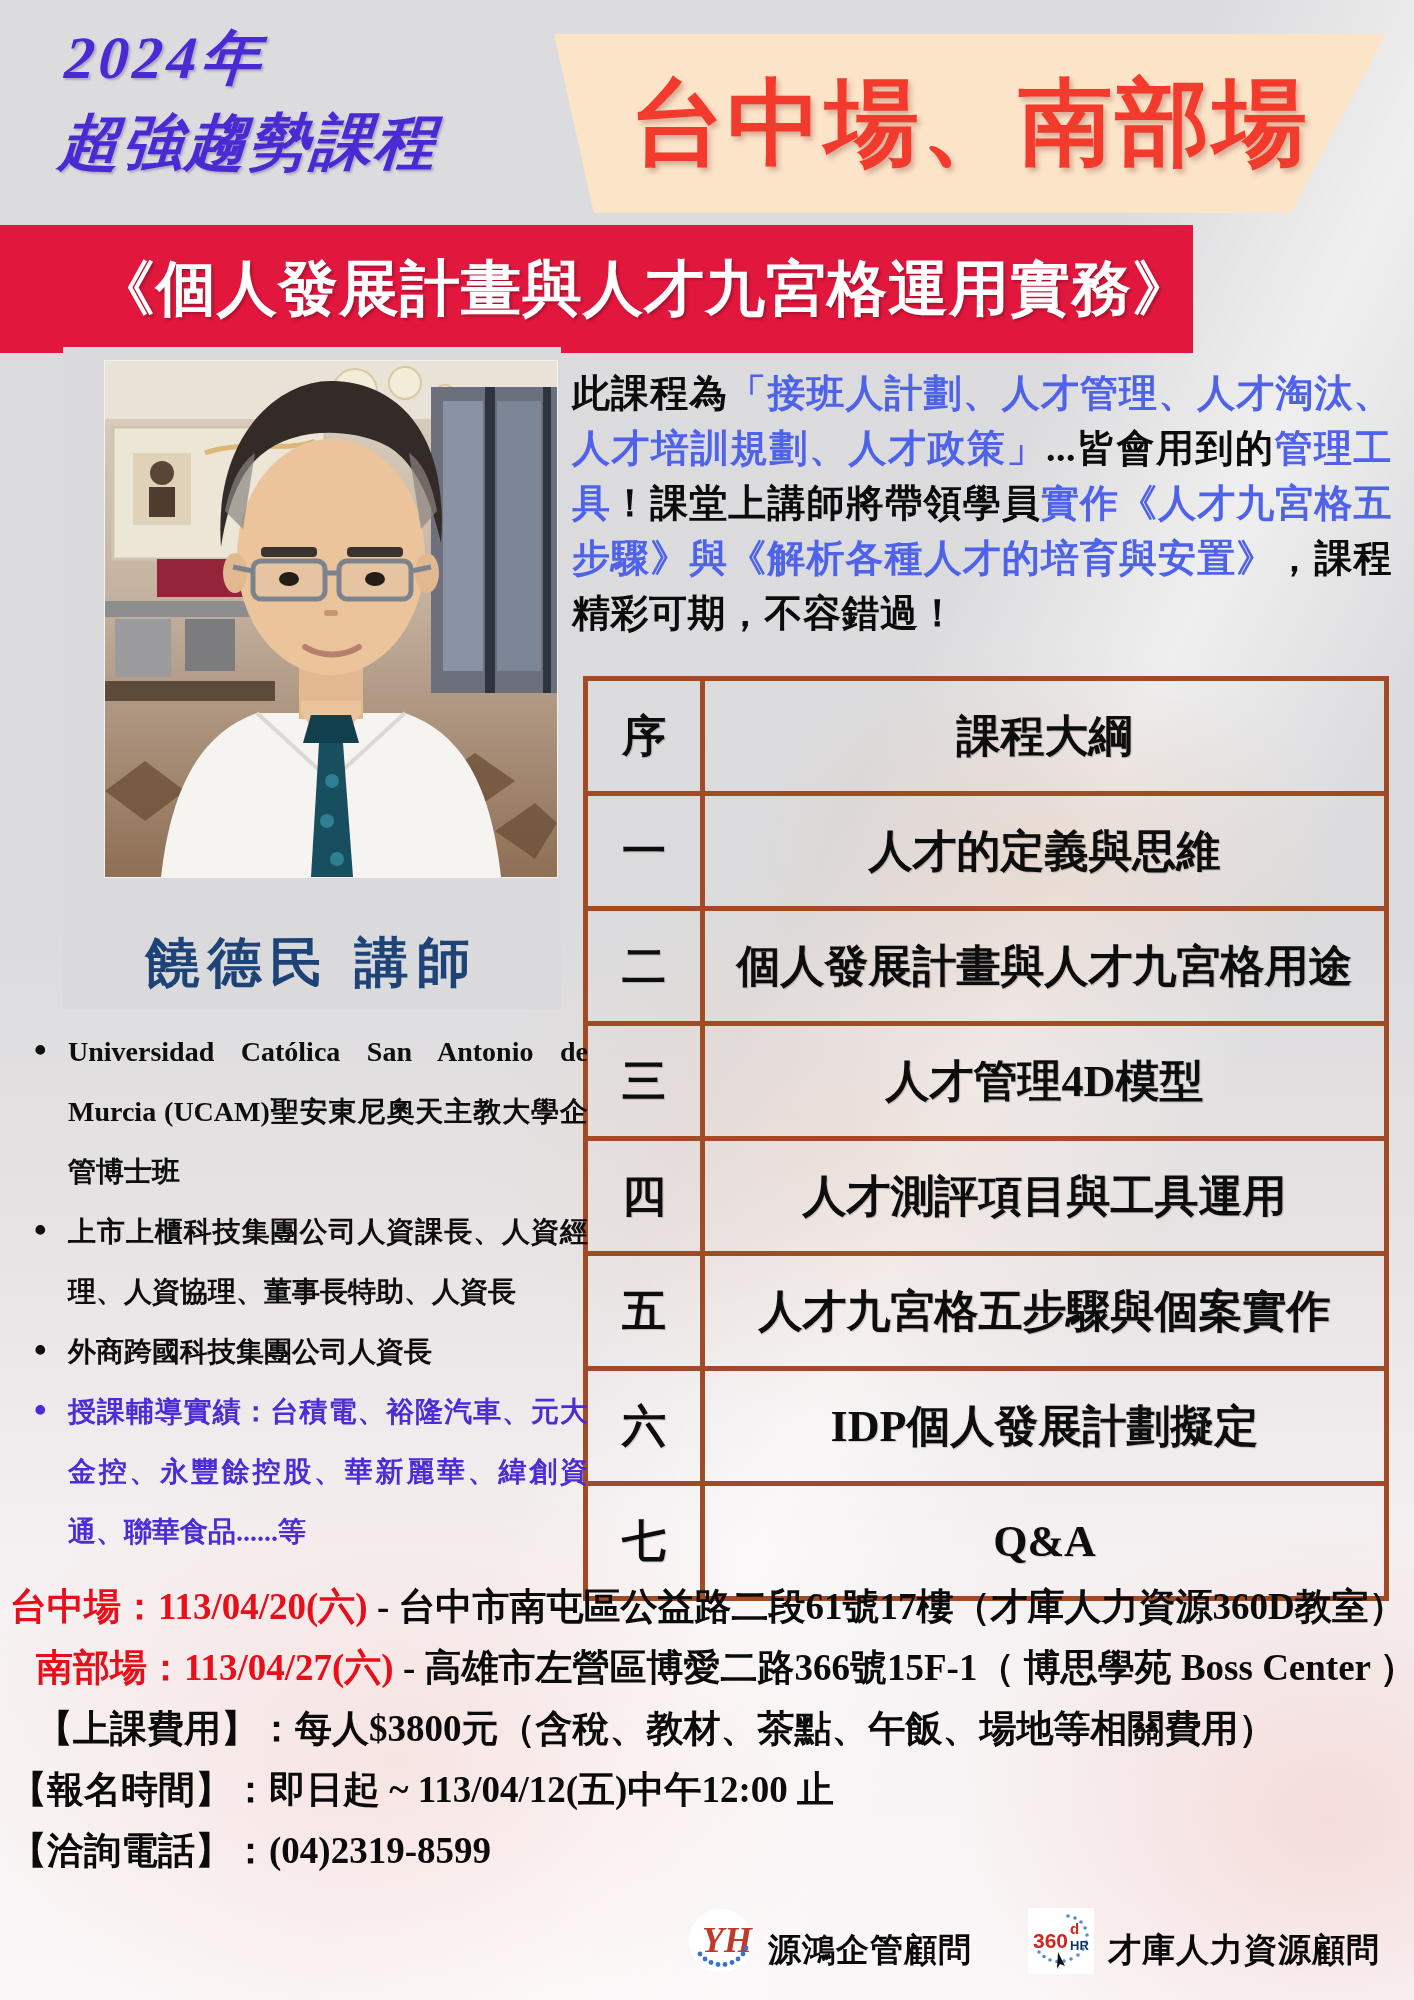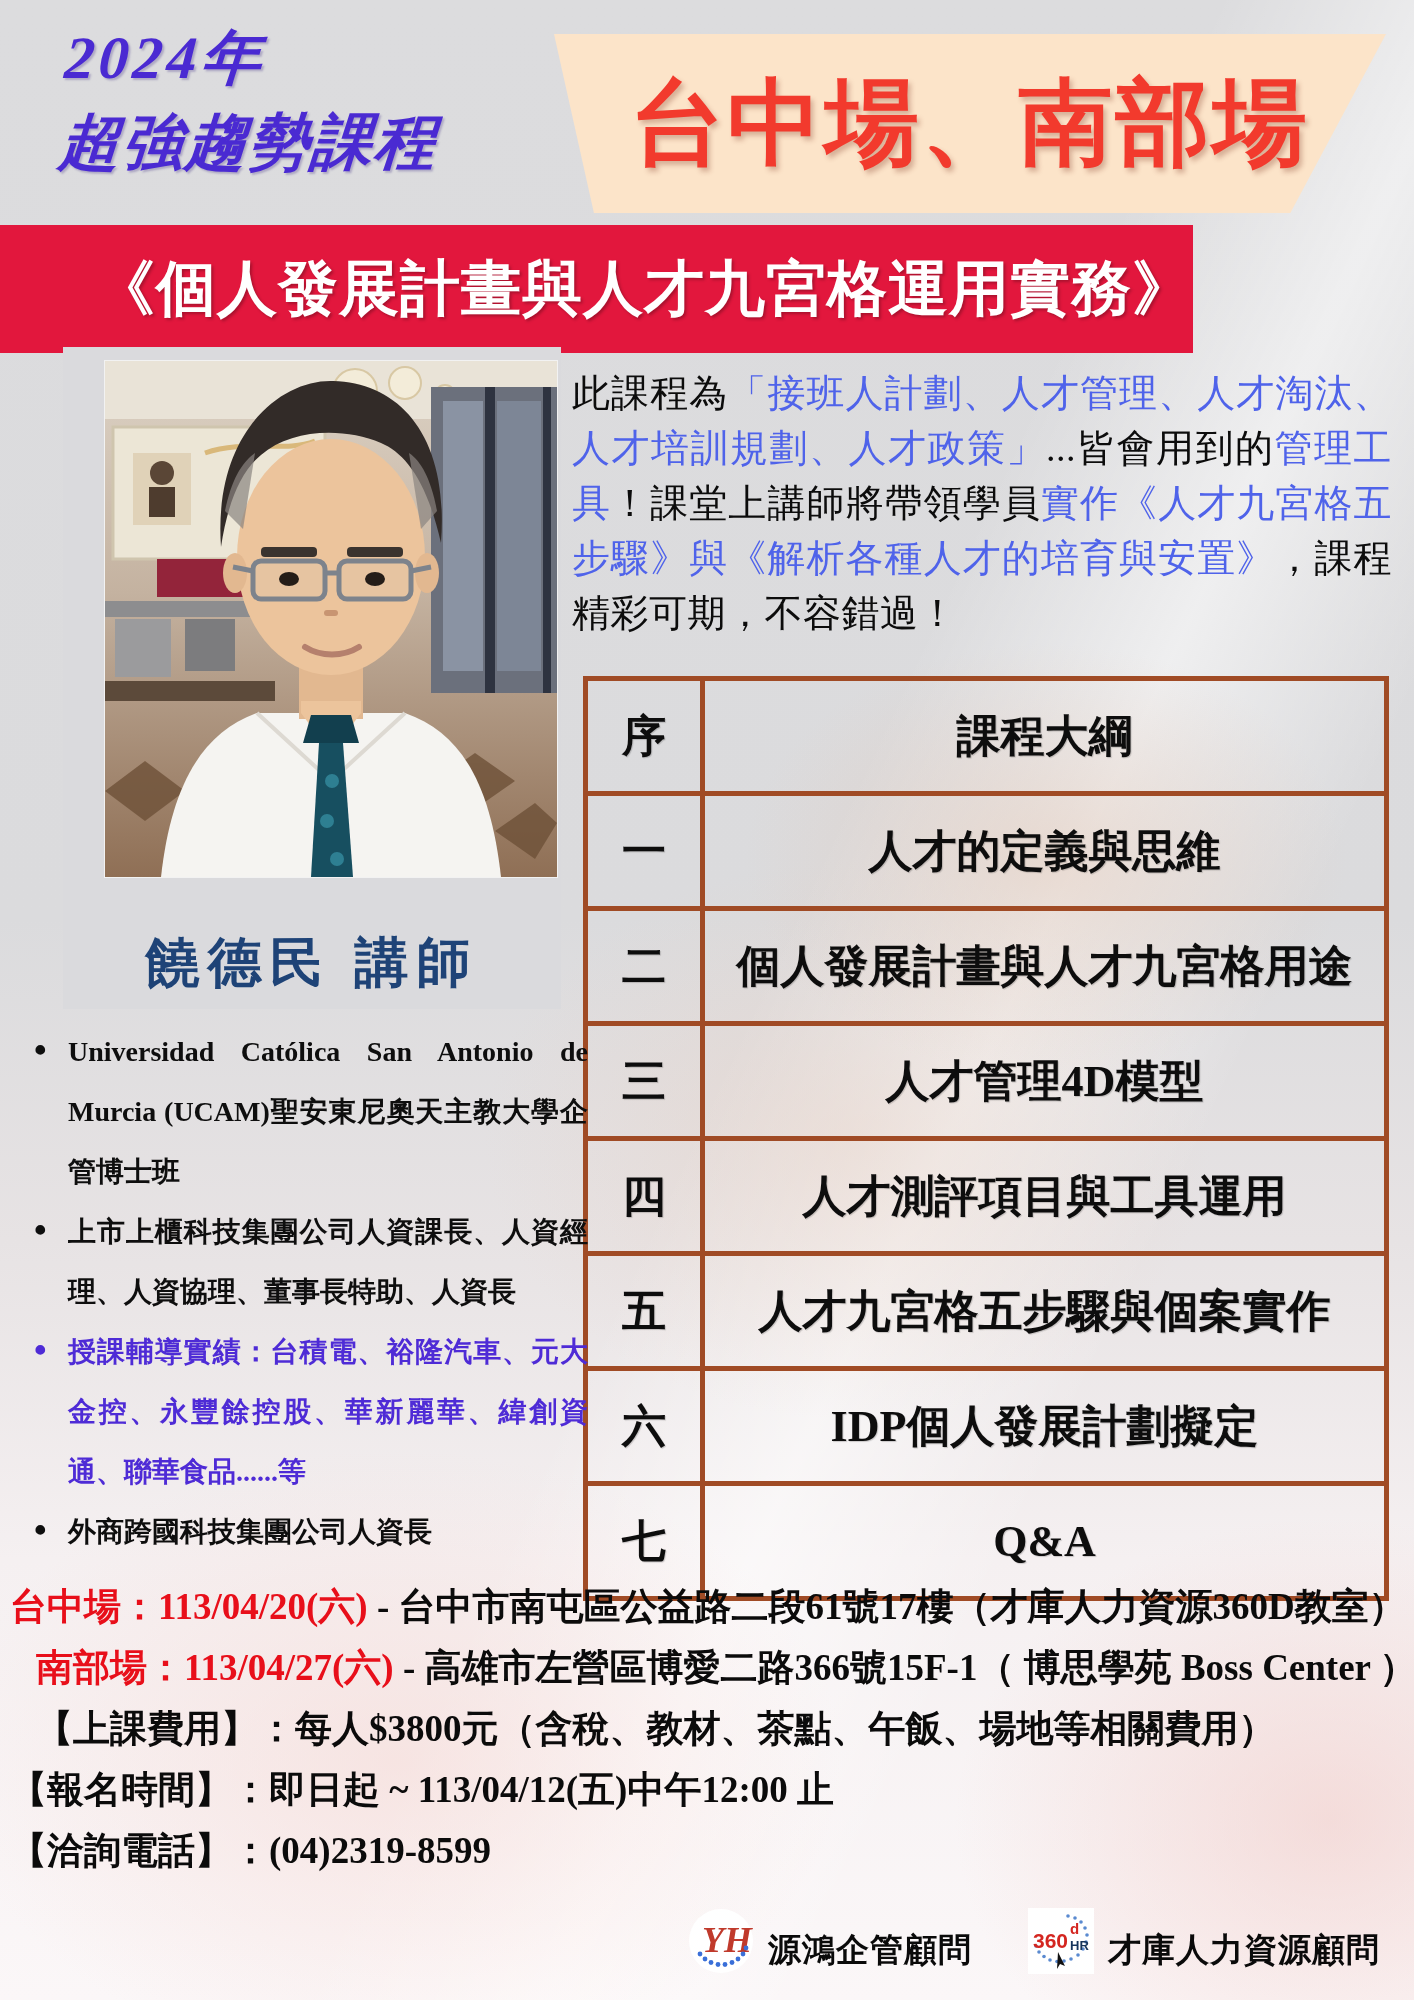--- a/index.html
+++ b/index.html
@@ -41,21 +41,21 @@
   .instructor-name{position:absolute;left:0;right:0;top:580px;text-align:center;
     font-family:"Liberation Sans","DejaVu Sans",sans-serif;
     font-size:54px;font-weight:700;color:#1e4377;letter-spacing:8px;white-space:nowrap;}
   
   .credentials{position:absolute;left:30px;top:1022px;width:558px;margin:0;padding:0;list-style:none;}
   .credentials li{position:relative;padding-left:38px;font-size:28px;line-height:60px;font-weight:700;
     text-align:justify;color:#0e0e0e;}
   .credentials li::before{content:"•";position:absolute;left:4px;top:-2px;font-size:36px;}
   
   .intro{position:absolute;left:572px;top:366px;width:820px;font-size:38px;line-height:55px;
-    font-weight:400;text-align:justify;letter-spacing:.5px;color:#0c0c0c;}
+    font-weight:700;text-align:justify;letter-spacing:.5px;color:#0c0c0c;}
   
   .outline-table{position:absolute;left:583px;top:676px;width:806px;height:880px;
     border-collapse:collapse;table-layout:fixed;}
   .outline-table th,.outline-table td{border:5px solid #a04b25;text-align:center;vertical-align:middle;
     font-size:44px;font-weight:700;color:#0d0d0d;padding:0;height:110px;
     text-shadow:1px 1px 1px rgba(0,0,0,.18);}
   .outline-table{border:3px solid #a04b25;}
   .outline-table .col-idx{width:112px;}
   
   .details{position:absolute;left:10px;top:1576px;width:1400px;}
@@ -205,22 +205,22 @@
         <tr>
           <td>七</td>
           <td>Q&amp;A</td>
         </tr>
       </tbody>
   </table>
 
   <ul class="credentials" id="credentials">
       <li><span>Universidad Católica San Antonio de Murcia (UCAM)聖安東尼奧天主教大學企管博士班</span></li>
       <li><span>上市上櫃科技集團公司人資課長、人資經理、人資協理、董事長特助、人資長</span></li>
+      <li><span>外商跨國科技集團公司人資長</span></li>
       <li style="color: rgb(78, 43, 214);"><span>授課輔導實績：台積電、裕隆汽車、元大金控、永豐餘控股、華新麗華、緯創資通、聯華食品......等</span></li>
-      <li><span>外商跨國科技集團公司人資長</span></li>
     </ul>
 
   <div class="details" id="details">
       <div class="detail-line"><span style="color: rgb(232, 15, 26);">台中場：113/04/20(六)</span><span> - 台中市南屯區公益路二段61號17樓（才庫人力資源360D教室）</span></div>
       <div class="detail-line"><span style="color: rgb(232, 15, 26);">南部場：113/04/27(六)</span><span> - 高雄市左營區博愛二路366號15F-1（ 博思學苑 Boss Center ）</span></div>
       <div class="detail-line"><span>【上課費用】：每人$3800元（含稅、教材、茶點、午飯、場地等相關費用）</span></div>
       <div class="detail-line"><span>【報名時間】：即日起 ~ 113/04/12(五)中午12:00 止</span></div>
       <div class="detail-line"><span>【洽詢電話】：(04)2319-8599</span></div>
     </div>
 

